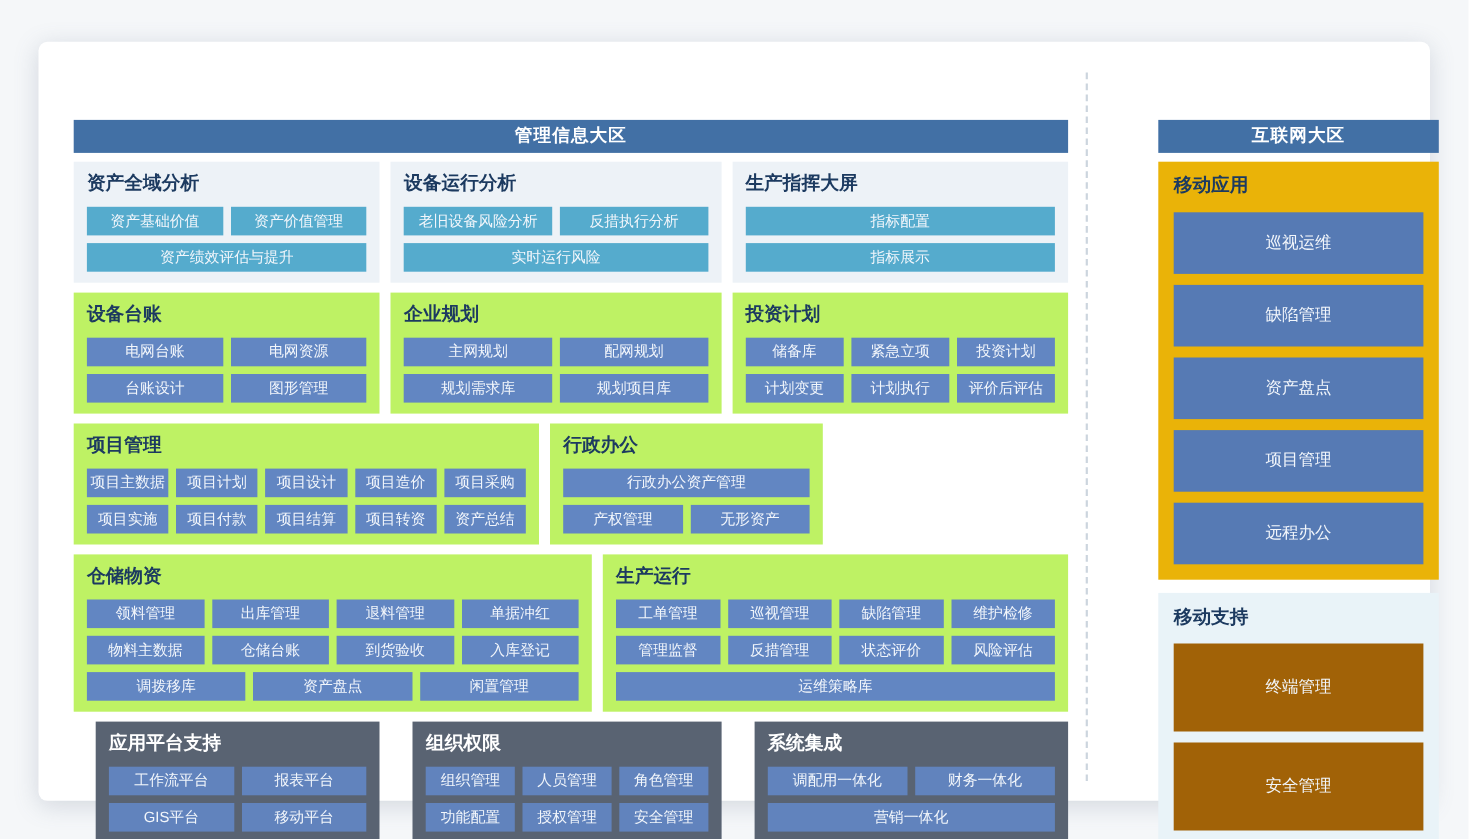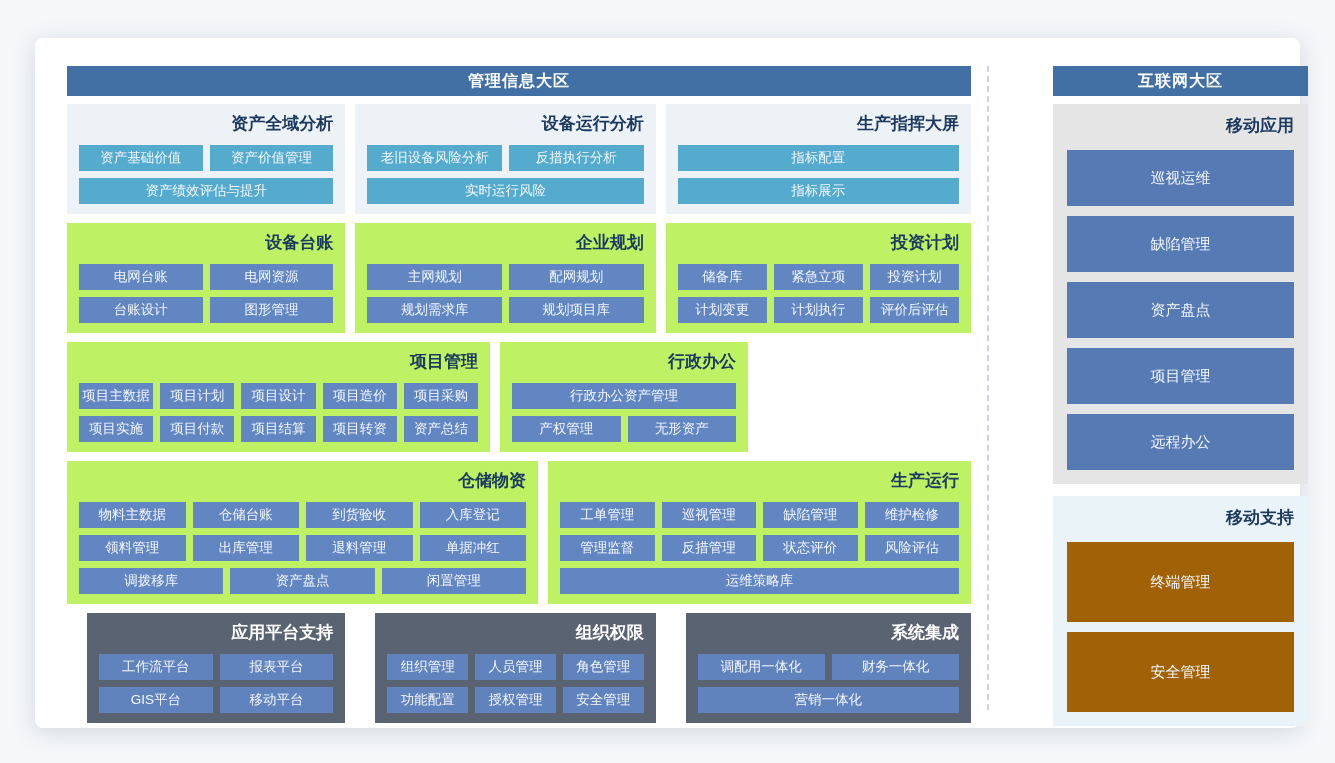--- a/index.html
+++ b/index.html
@@ -23,52 +23,53 @@
   .divider{
     align-self:stretch;width:0;
     border-left:2px dashed #ccd5de;
     margin:0 16px 18px 16px;
   }
   .zone-header{
     height:30px;line-height:30px;text-align:center;
     background:#4270a5;color:#ffffff;
     font-weight:bold;font-size:16px;letter-spacing:1px;
     margin-bottom:8px;
+    margin-top:43px;
   }
   .lrow{display:grid;gap:10px;margin-top:9px;}
   .lrow-0{margin-top:0;}
   .lrow-0,.lrow-1,.lrow-4{grid-template-columns:278fr 300fr 305fr;}
   .lrow-2{grid-template-columns:423fr 248fr 213fr;}
   .lrow-3{grid-template-columns:471fr 423fr;}
   .group{
     background:#bef264;
     box-sizing:border-box;
     padding:8px 12px 10px 12px;
   }
   .group.teal{background:#edf2f7;}
   .group.dark{background:#596372;margin-left:20px;}
   .group-title{
-    text-align:right;color:#1c3a60;
+    text-align:left;color:#1c3a60;
     font-weight:bold;font-size:17px;
     height:26px;line-height:24px;
     white-space:nowrap;
   }
   .dark .group-title{color:#ffffff;}
   .btn-row{display:flex;gap:7px;margin-top:7px;}
   .btn{
     flex:1;height:26px;line-height:26px;
     text-align:center;color:#f2f6fb;
     font-size:13.5px;background:#6286c2;
     white-space:nowrap;overflow:hidden;cursor:pointer;
   }
   .teal .btn{background:#55abcd;}
   .dark .btn{background:#6183bd;}
   
   .rgroup{
-    background:#e5e5e5;
+    background:#eab308;
     box-sizing:border-box;
     padding:10px 14px 14px 14px;
     margin-bottom:12px;
   }
   .rgroup.teal-tall{background:#e9f3f8;}
   .rbtn{
     display:block;margin-top:10px;
     height:56px;line-height:56px;
     text-align:center;color:#f2f6fb;
     font-size:15px;background:#567ab4;cursor:pointer;
@@ -176,30 +177,30 @@
             <div class="btn-row">
               <div class="btn">产权管理</div>
               <div class="btn">无形资产</div>
             </div>
           </div>
         </div>
         <div class="lrow lrow-3">
           <div class="group blue">
             <div class="group-title">仓储物资</div>
             <div class="btn-row">
+              <div class="btn">领料管理</div>
+              <div class="btn">出库管理</div>
+              <div class="btn">退料管理</div>
+              <div class="btn">单据冲红</div>
+            </div>
+            <div class="btn-row">
               <div class="btn">物料主数据</div>
               <div class="btn">仓储台账</div>
               <div class="btn">到货验收</div>
               <div class="btn">入库登记</div>
-            </div>
-            <div class="btn-row">
-              <div class="btn">领料管理</div>
-              <div class="btn">出库管理</div>
-              <div class="btn">退料管理</div>
-              <div class="btn">单据冲红</div>
             </div>
             <div class="btn-row">
               <div class="btn">调拨移库</div>
               <div class="btn">资产盘点</div>
               <div class="btn">闲置管理</div>
             </div>
           </div>
           <div class="group blue">
             <div class="group-title">生产运行</div>
             <div class="btn-row">

